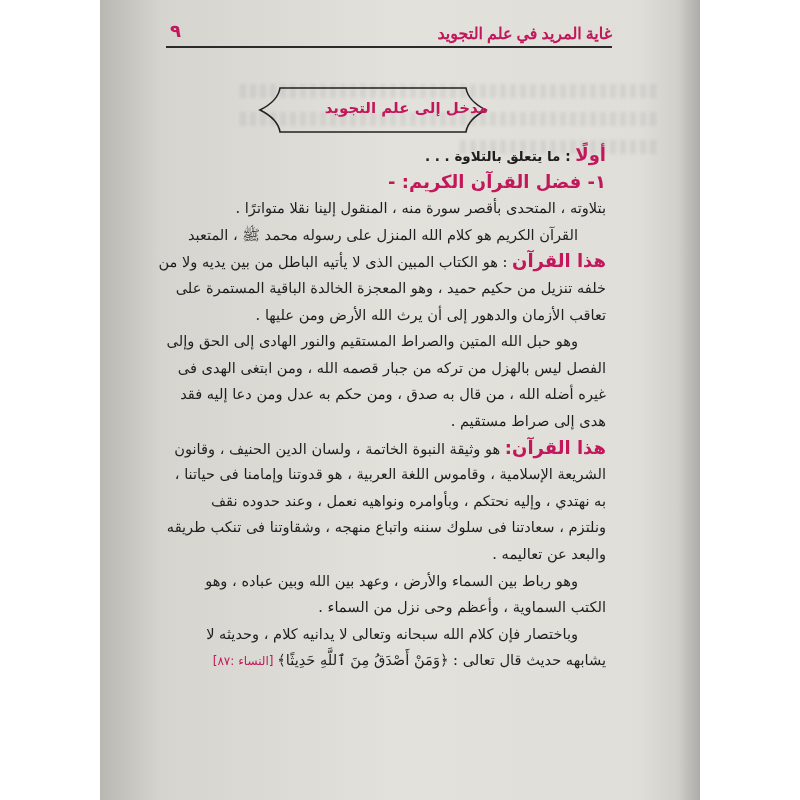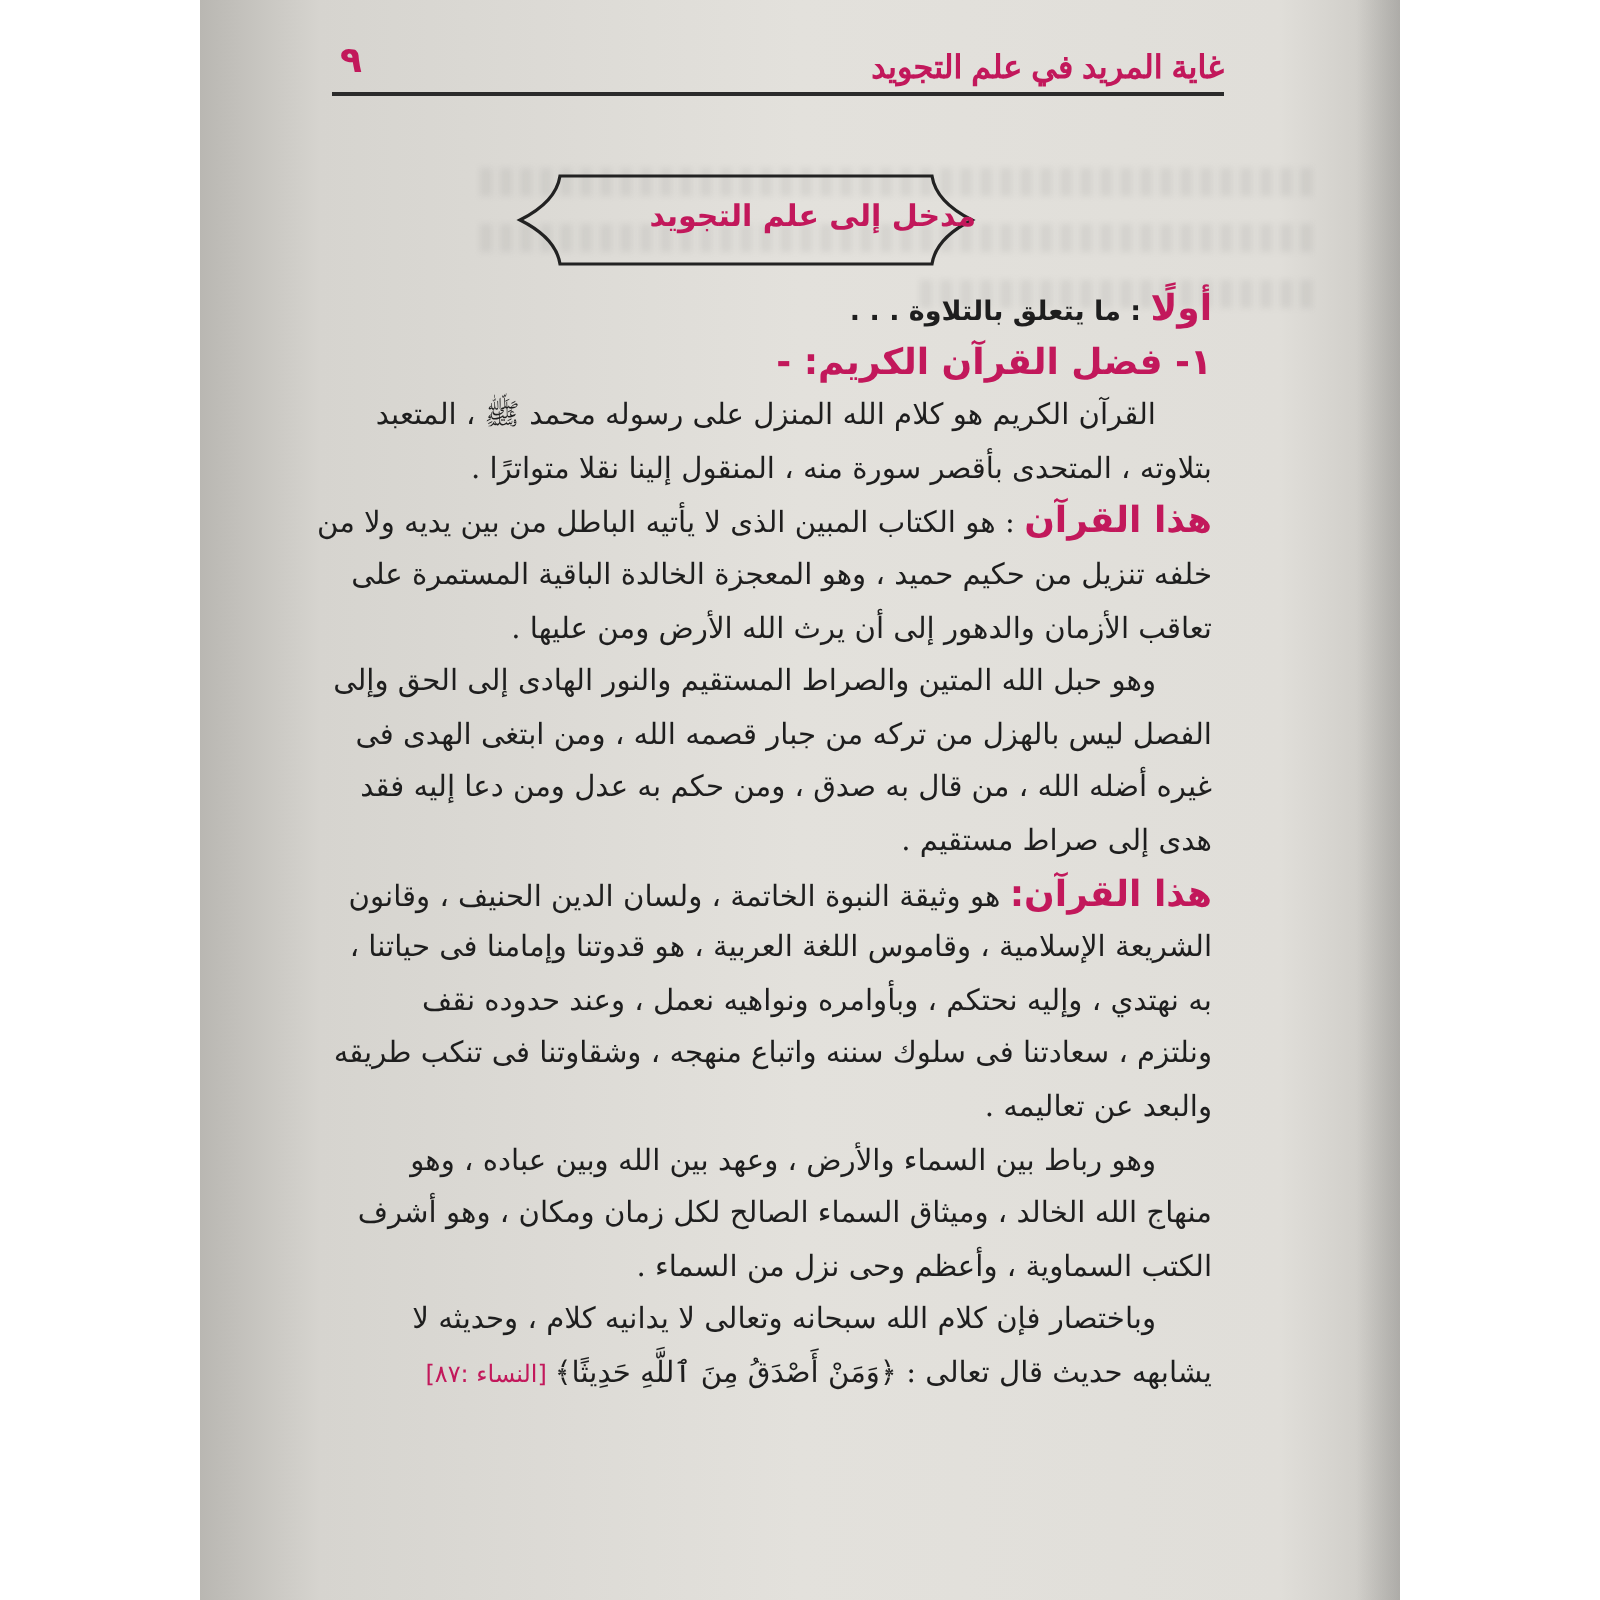--- a/index.html
+++ b/index.html
@@ -13,21 +13,21 @@
       overflow: hidden;
     }
     .bleed {
       position: absolute; left: 140px; width: 420px; height: 14px;
       background: repeating-linear-gradient(90deg, rgba(120,120,120,0.12) 0 6px, rgba(0,0,0,0) 6px 10px);
       filter: blur(1.5px);
     }
     .header { position: absolute; left: 66px; right: 88px; top: 18px; height: 28px; direction: rtl; }
     .running-title {
       position: absolute; right: 0; top: 6px; color: #c2185b; font-weight: bold; font-size: 16px;
-      font-family: Liberation Sans, sans-serif;
+      font-family: Liberation Serif, serif;
     }
     .page-number {
       position: absolute; left: 4px; top: 2px; color: #c2185b; font-weight: bold; font-size: 18px;
     }
     .rule { position: absolute; left: 66px; right: 88px; top: 46px; height: 2px; background: #2b2b2b; }
 
     .title-frame { position: absolute; left: 158px; top: 87px; width: 230px; height: 46px; }
     .title-frame svg { position: absolute; left: 0; top: 0; }
     .title-text {
       position: absolute; left: 0; right: 0; top: 12px; direction: rtl;
@@ -70,22 +70,22 @@
   </div>
 
   <div class="body">
     <div class="line">
       <span class="red">أولًا</span><span class="h"> : ما يتعلق بالتلاوة . . .</span>
     </div>
     <div class="line">
       <span class="red">١- فضل القرآن الكريم: -</span>
     </div>
 
+    <div class="line">بتلاوته ، المتحدى بأقصر سورة منه ، المنقول إلينا نقلا متواترًا .</div>
     <div class="line indent">القرآن الكريم هو كلام الله المنزل على رسوله محمد ﷺ ، المتعبد</div>
-    <div class="line">بتلاوته ، المتحدى بأقصر سورة منه ، المنقول إلينا نقلا متواترًا .</div>
 
     <div class="line">
       <span class="red">هذا القرآن</span><span> : هو الكتاب المبين الذى لا يأتيه الباطل من بين يديه ولا من</span>
     </div>
     <div class="line">خلفه تنزيل من حكيم حميد ، وهو المعجزة الخالدة الباقية المستمرة على</div>
     <div class="line">تعاقب الأزمان والدهور إلى أن يرث الله الأرض ومن عليها .</div>
 
     <div class="line indent">وهو حبل الله المتين والصراط المستقيم والنور الهادى إلى الحق وإلى</div>
     <div class="line">الفصل ليس بالهزل من تركه من جبار قصمه الله ، ومن ابتغى الهدى فى</div>
     <div class="line">غيره أضله الله ، من قال به صدق ، ومن حكم به عدل ومن دعا إليه فقد</div>
@@ -93,21 +93,20 @@
 
     <div class="line">
       <span class="red">هذا القرآن:</span><span> هو وثيقة النبوة الخاتمة ، ولسان الدين الحنيف ، وقانون</span>
     </div>
     <div class="line">الشريعة الإسلامية ، وقاموس اللغة العربية ، هو قدوتنا وإمامنا فى حياتنا ،</div>
     <div class="line">به نهتدي ، وإليه نحتكم ، وبأوامره ونواهيه نعمل ، وعند حدوده نقف</div>
     <div class="line">ونلتزم ، سعادتنا فى سلوك سننه واتباع منهجه ، وشقاوتنا فى تنكب طريقه</div>
     <div class="line">والبعد عن تعاليمه .</div>
 
     <div class="line indent">وهو رباط بين السماء والأرض ، وعهد بين الله وبين عباده ، وهو</div>
-    <div class="line">منهاج الله الخالد ، وميثاق السماء الصالح لكل زمان ومكان ، وهو أشرف</div>
     <div class="line">الكتب السماوية ، وأعظم وحى نزل من السماء .</div>
 
     <div class="line indent">وباختصار فإن كلام الله سبحانه وتعالى لا يدانيه كلام ، وحديثه لا</div>
     <div class="line">
       <span>يشابهه حديث قال تعالى : </span><span class="verse">﴿وَمَنْ أَصْدَقُ مِنَ ٱللَّهِ حَدِيثًا﴾</span><span class="cite"> [النساء :٨٧]</span>
     </div>
   </div>
 </div>
 
 </body></html>

